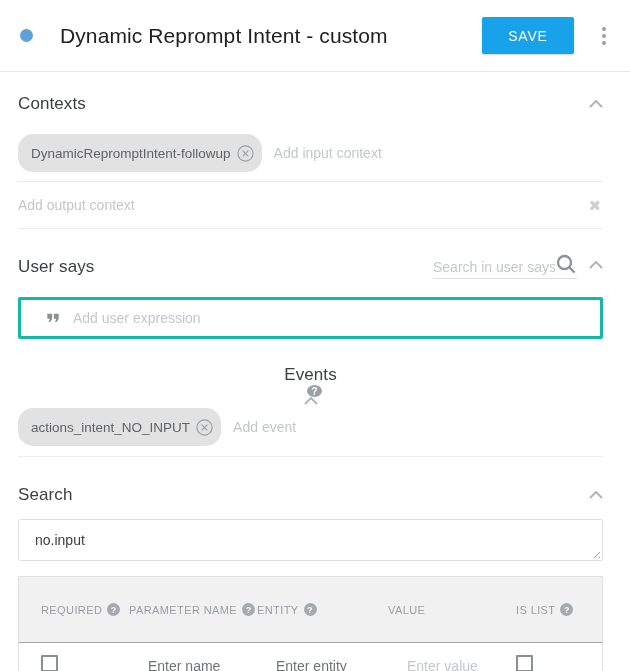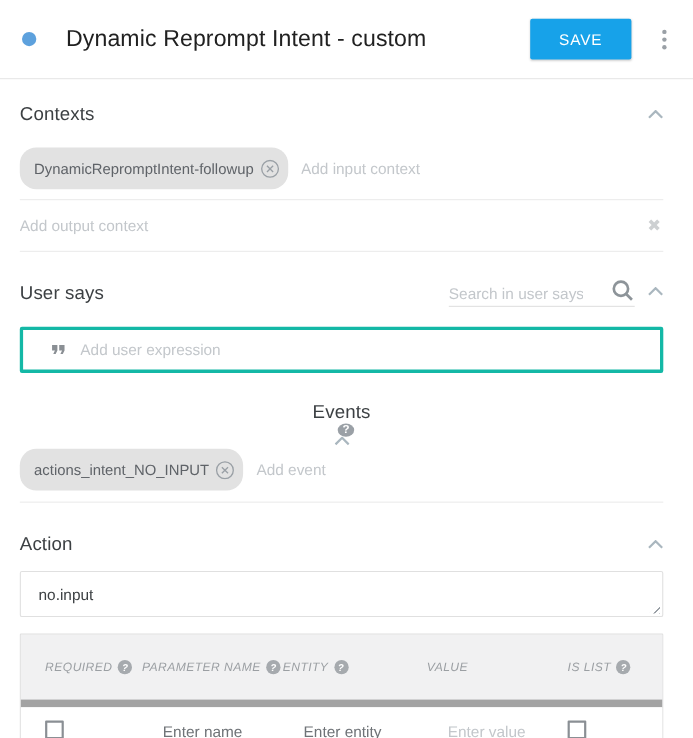--- a/index.html
+++ b/index.html
@@ -43,21 +43,21 @@
   .ctx-div1 { margin-top:13px; }
   .out-row { height:46px; display:flex; align-items:center; }
   .out-row .inline-input { margin-left:0; }
   .x-bold { color:#cdd0d2; font-size:15px; font-weight:700; cursor:pointer;
     margin-right:2px; line-height:1; }
 
   
   .us-head { margin-top:24px; height:34px; align-items:flex-start; }
   .us-head h2 { padding-top:4px; }
   .search-wrap { display:flex; align-items:flex-end; border-bottom:1px solid #e0e0e0;
-    padding-bottom:3px; margin-right:12px;gap:25px; }
+    padding-bottom:3px; margin-right:12px; }
   .search-input { border:none; outline:none; background:transparent; width:122px;
     font-family:inherit; font-size:14px; color:#3c4043; }
   .search-input::placeholder { color:#c3c7cb; }
   .us-head .chev { padding-top:8px; }
   .expr-box { margin-top:10px; height:42px; border:3px solid #14b8a6; border-radius:2px;
     display:flex; align-items:center; padding:0 22px; }
   .expr-box .inline-input { margin-left:10px; }
 
   
   .ev-head { margin-top:26px; height:22px;flex-direction:column; }
@@ -74,21 +74,21 @@
     resize:none; outline:none; font-family:inherit; font-size:14px; color:#3c4043;
     padding:11px 16px; line-height:18px; display:block; }
   .resize-handle { position:absolute; right:3px; bottom:3px; width:10px; height:10px;
     background:repeating-linear-gradient(135deg, transparent 0 2.5px, #9aa0a6 2.5px 3.5px);
     clip-path:polygon(100% 0, 100% 100%, 0 100%); cursor:nwse-resize; }
 
   
   .ptable { margin-top:15px; border:1px solid #e0e0e0; border-radius:1px; }
   .p-grid { display:grid; grid-template-columns:88px 128px 131px 128px 1fr;
     align-items:center; padding:0 22px; }
-  .p-head { background:#f1f1f2; height:66px; border-bottom:7px solid #a3a3a3;font-style:italic; }
+  .p-head { background:#f1f1f2; height:66px; border-bottom:1px solid #a3a3a3; }
   .p-head .col { display:flex; align-items:center; font-size:11px; letter-spacing:.4px;
     color:#9b9fa3; white-space:nowrap; }
   .p-head .help { width:13px; height:13px; font-size:9px; margin-left:5px; background:#a6aaae; }
   .p-row { background:#fff; height:45px; }
   .cbx { appearance:none; -webkit-appearance:none; width:17px; height:17px;
     border:2px solid #8a8f94; border-radius:1px; background:#fff; cursor:pointer; margin:0; }
   .cell-input { border:none; outline:none; font-family:inherit; font-size:14px;
     color:#3c4043; width:95%; background:transparent;margin-left:19px; }
   .cell-input.dark::placeholder { color:#6f7377; }
   .cell-input.light::placeholder { color:#c3c7cb; }
@@ -191,21 +191,21 @@
               <path d="M5.7 5.7 L11.3 11.3 M11.3 5.7 L5.7 11.3" stroke="#9aa0a6" stroke-width="1.2"></path>
             </svg>
         </span>
       </span>
       <input class="inline-input" placeholder="Add event" style="">
     </div>
 
     <div class="divider ev-div"></div>
 
     <div class="sec-head act-head">
-      <h2>Action</h2>
+      <h2>Search</h2>
       <span class="spacer"></span>
       <span class="chev">
         <svg width="14" height="8" viewBox="0 0 14 8">
             <polyline points="1,7 7,1 13,7" fill="none" stroke="#aab7bf" stroke-width="2"></polyline>
           </svg>
       </span>
     </div>
 
     <div class="act-box">
       <textarea spellcheck="false" style="">no.input</textarea>

